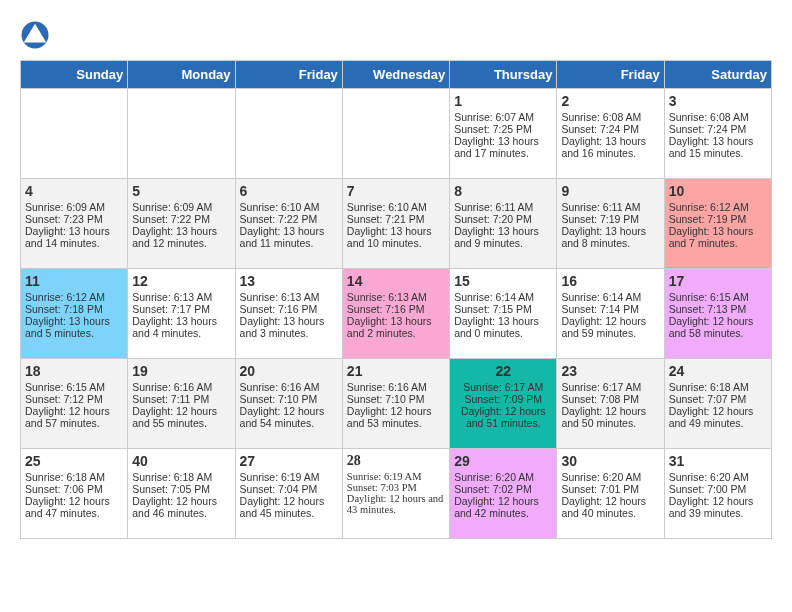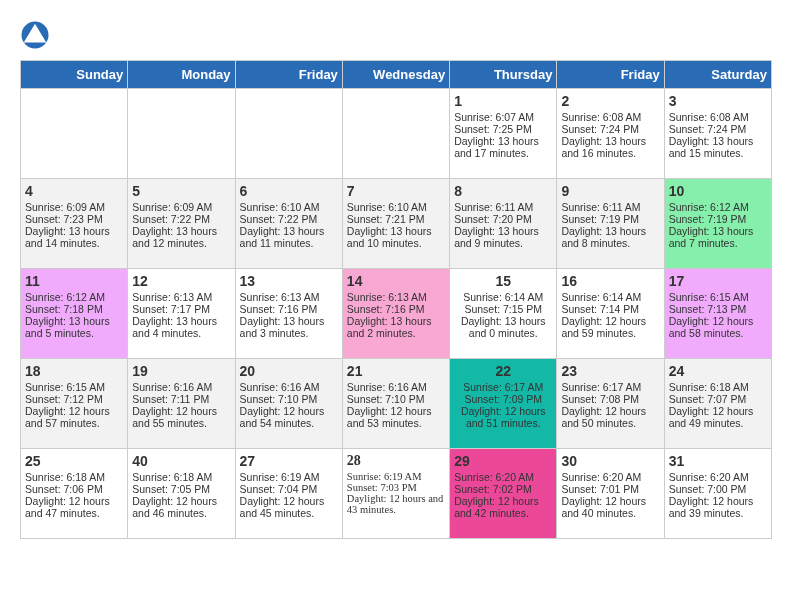--- a/index.html
+++ b/index.html
@@ -166,29 +166,29 @@
           <div>Sunrise: 6:11 AM</div>
           <div>Sunset: 7:20 PM</div>
           <div>Daylight: 13 hours and 9 minutes.</div>
         </td>
         <td style="background-color: rgb(242, 242, 242);">
           <span class="day-num">9</span>
           <div>Sunrise: 6:11 AM</div>
           <div>Sunset: 7:19 PM</div>
           <div>Daylight: 13 hours and 8 minutes.</div>
         </td>
-        <td style="background-color: #86efac;">
+        <td style="background-color: #fca5a5;">
           <span class="day-num">10</span>
           <div>Sunrise: 6:12 AM</div>
           <div>Sunset: 7:19 PM</div>
           <div>Daylight: 13 hours and 7 minutes.</div>
         </td>
       </tr>
       <tr>
-        <td style="background-color: #f0abfc;">
+        <td style="background-color: #7dd3fc;">
           <span class="day-num">11</span>
           <div>Sunrise: 6:12 AM</div>
           <div>Sunset: 7:18 PM</div>
           <div>Daylight: 13 hours and 5 minutes.</div>
         </td>
         <td style="background-color: rgb(255, 255, 255);">
           <span class="day-num">12</span>
           <div>Sunrise: 6:13 AM</div>
           <div>Sunset: 7:17 PM</div>
           <div>Daylight: 13 hours and 4 minutes.</div>
@@ -198,21 +198,21 @@
           <div>Sunrise: 6:13 AM</div>
           <div>Sunset: 7:16 PM</div>
           <div>Daylight: 13 hours and 3 minutes.</div>
         </td>
         <td style="background-color: #f9a8d4; margin-left: 36px;">
           <span class="day-num">14</span>
           <div>Sunrise: 6:13 AM</div>
           <div>Sunset: 7:16 PM</div>
           <div>Daylight: 13 hours and 2 minutes.</div>
         </td>
-        <td style="background-color: rgb(255, 255, 255); text-align: center;">
+        <td style="background-color: rgb(255, 255, 255);">
           <span class="day-num">15</span>
           <div>Sunrise: 6:14 AM</div>
           <div>Sunset: 7:15 PM</div>
           <div>Daylight: 13 hours and 0 minutes.</div>
         </td>
         <td style="background-color: rgb(255, 255, 255);">
           <span class="day-num">16</span>
           <div>Sunrise: 6:14 AM</div>
           <div>Sunset: 7:14 PM</div>
           <div>Daylight: 12 hours and 59 minutes.</div>
@@ -286,21 +286,21 @@
           <div>Sunrise: 6:19 AM</div>
           <div>Sunset: 7:04 PM</div>
           <div>Daylight: 12 hours and 45 minutes.</div>
         </td>
         <td style="background-color: rgb(255, 255, 255); font-family: Liberation Serif, serif;">
           <span class="day-num">28</span>
           <div>Sunrise: 6:19 AM</div>
           <div>Sunset: 7:03 PM</div>
           <div>Daylight: 12 hours and 43 minutes.</div>
         </td>
-        <td style="background-color: #ec4899;">
+        <td style="background-color: #f0abfc;">
           <span class="day-num">29</span>
           <div>Sunrise: 6:20 AM</div>
           <div>Sunset: 7:02 PM</div>
           <div>Daylight: 12 hours and 42 minutes.</div>
         </td>
         <td style="background-color: rgb(255, 255, 255);">
           <span class="day-num">30</span>
           <div>Sunrise: 6:20 AM</div>
           <div>Sunset: 7:01 PM</div>
           <div>Daylight: 12 hours and 40 minutes.</div>

